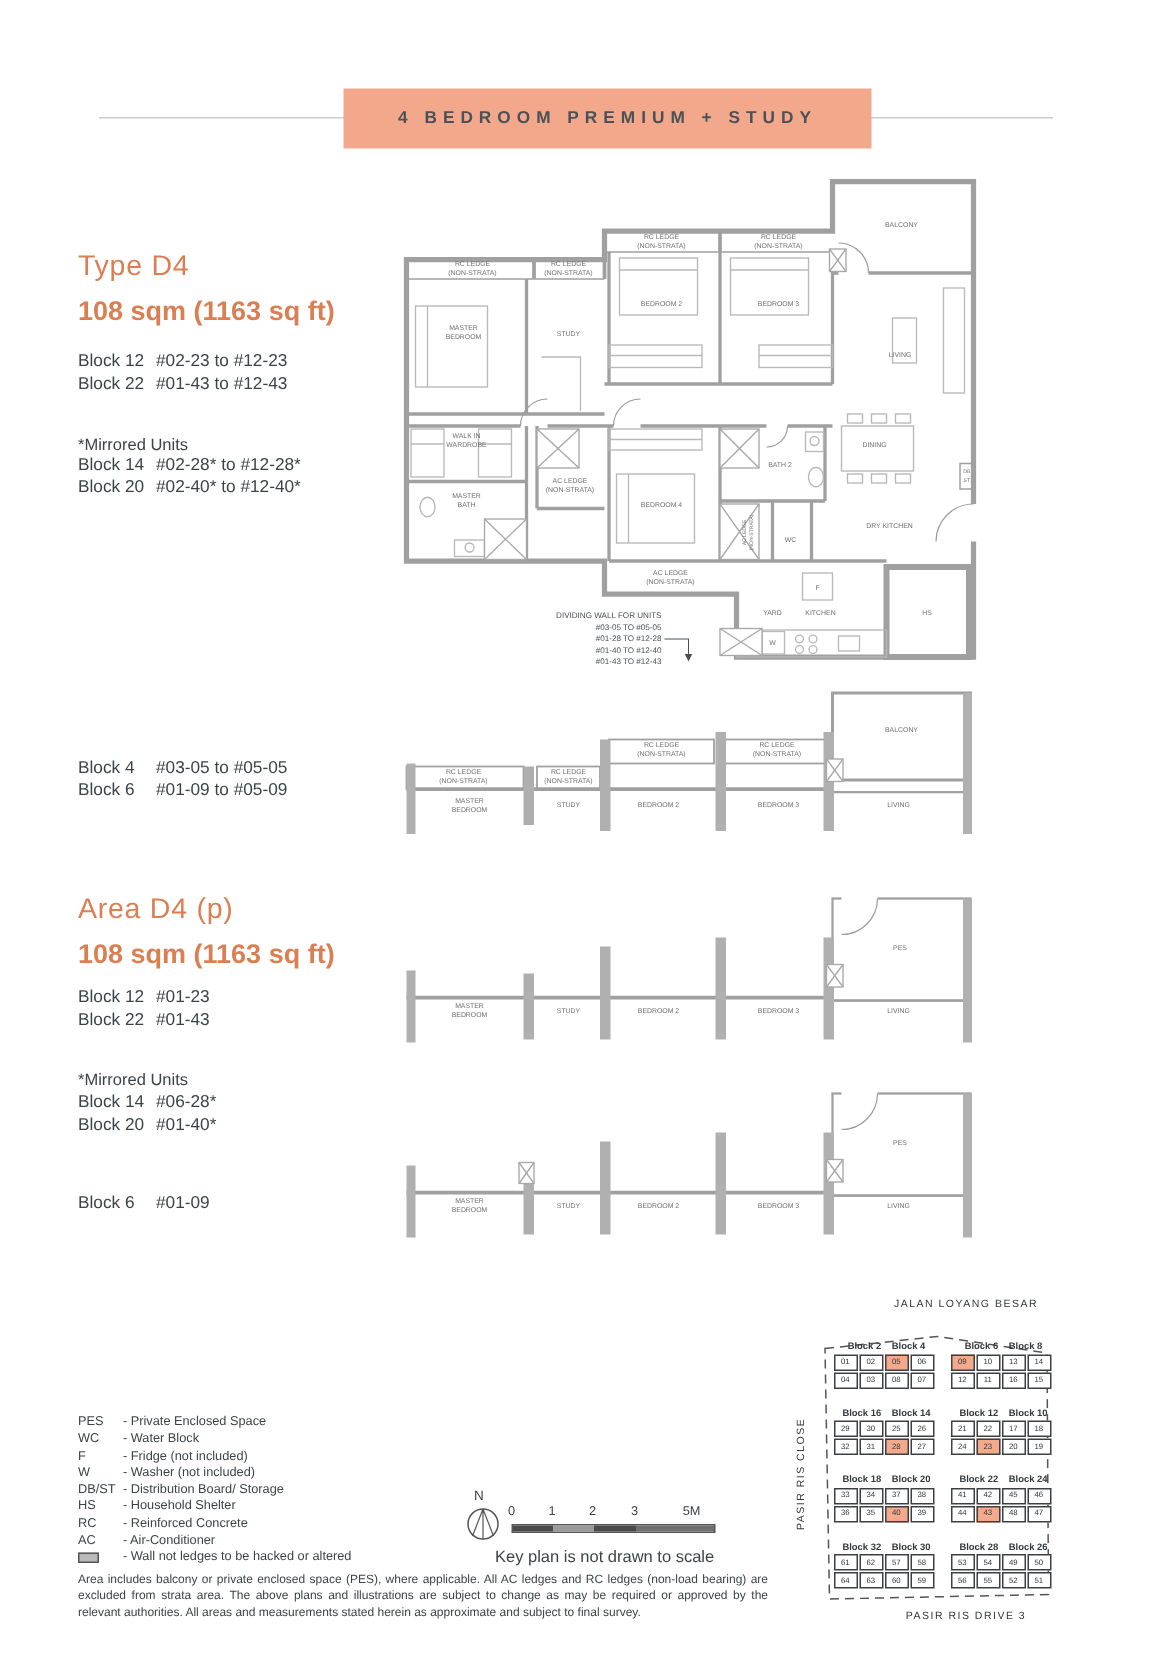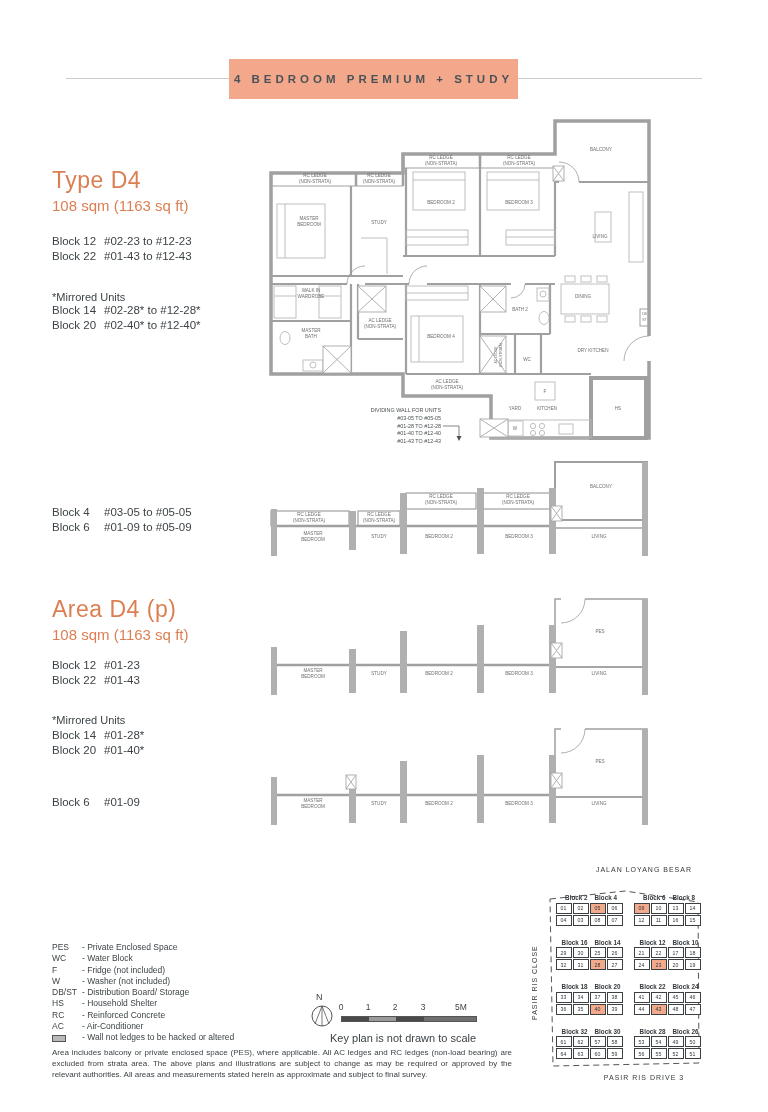--- a/index.html
+++ b/index.html
@@ -4,27 +4,27 @@
 <style>
   * { margin:0; padding:0; box-sizing:border-box; }
   body { background:#e8e8e8; }
   .page {
     position:relative; width:768px; height:1112px; margin:0 auto;
     background:#ffffff; overflow:hidden;
     font-family:"Liberation Sans", sans-serif; color:#3c4347;
   }
   .hairline { position:absolute; left:66px; top:78px; width:636px; height:1px; background:#cccccc; }
   .banner {
-    position:absolute; left:229px; top:59px; width:289px; height:40px;
+    position:absolute; left:229px; top:59px; width:352px; height:40px;
     display:flex; align-items:center; justify-content:center;
     letter-spacing:4px; font-size:11.5px; color:#4a5257; font-weight:bold;
   }
   .orange { color:#db7f53; }
-  .type-title { position:absolute; left:52px; font-size:23px; letter-spacing:0.5px; }
-  .type-area  { position:absolute; left:52px; font-size:15px; }
+  .type-title { position:absolute; left:52px; font-size:19px; letter-spacing:0.5px; }
+  .type-area  { position:absolute; left:52px; font-size:18px;font-weight:bold; }
   .block-group { position:absolute; left:52px; font-size:11.5px; line-height:14.5px; color:#3c4347; }
   .block-row { display:flex; white-space:nowrap; }
   .block-row .bname { width:52px; }
   .mirrored { position:absolute; left:52px; font-size:11px; color:#3c4347; }
   .plan-svg { position:absolute; }
   .legend { position:absolute; left:52px; top:942px; font-size:8.5px; line-height:11.3px; color:#3c4347; }
   .legend-row { display:flex; align-items:center; }
   .legend-row .abbr { width:30px; }
   .wall-swatch { display:inline-block; width:14px; height:7px; background:#b9b9b9; border:1px solid #555; margin-right:16px; }
   .scalebox { position:absolute; left:305px; top:995px; width:185px; height:34px; font-size:8.5px; color:#3c4347; }
@@ -106,21 +106,21 @@
     <div class="block-row">
       <span class="bname">Block 22</span>
       <span>#01-43</span>
     </div>
   </div>
 
   <div class="mirrored" style="top:714px;">*Mirrored Units</div>
   <div class="block-group" style="top:728px;">
     <div class="block-row">
       <span class="bname">Block 14</span>
-      <span>#01-28*</span>
+      <span>#06-28*</span>
     </div>
     <div class="block-row">
       <span class="bname">Block 20</span>
       <span>#01-40*</span>
     </div>
   </div>
 
   <div class="block-group" style="top:795px;">
     <div class="block-row">
       <span class="bname">Block 6</span>

